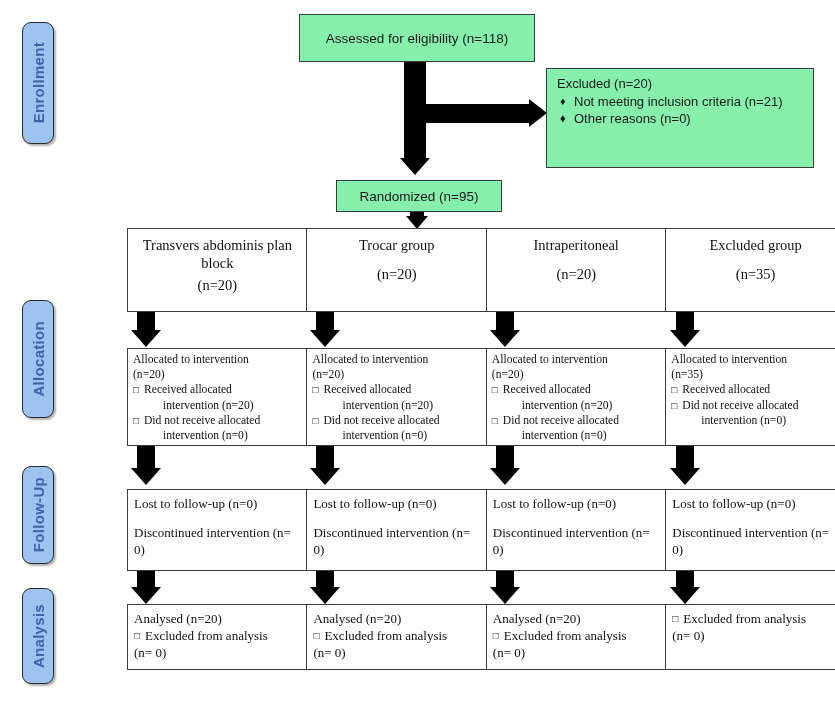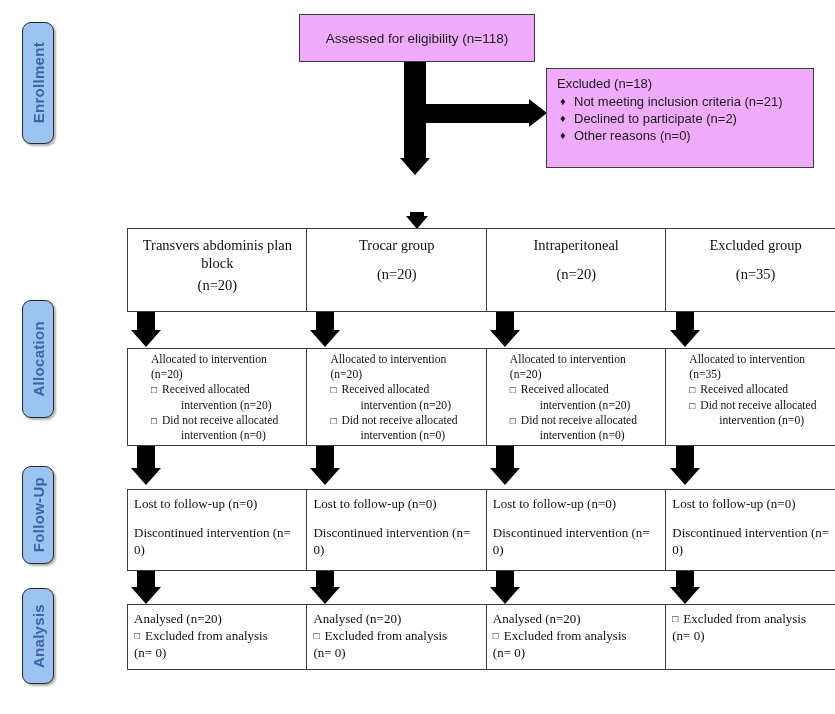--- a/index.html
+++ b/index.html
@@ -33,21 +33,21 @@
     font-weight: bold;
     font-size: 15px;
     color: #3a66a8;
     letter-spacing: 0.3px;
     white-space: nowrap;
   }
 
   
   .box {
     position: absolute;
-    background: #f0abfc;
+    background: #86efac;
     border: 1.3px solid #3b3b3b;
   }
   .box-sans {
     font-family: "Liberation Sans", sans-serif;
     font-size: 13.5px;
     color: #1a1a1a;
   }
   .box-serif {
     font-family: "Liberation Serif", serif;
     color: #101010;
@@ -102,21 +102,21 @@
     font-size: 14.5px;
     line-height: 18px;
     text-align: center;
   }
   #group-row .gname { white-space: pre-line; }
   #group-row .gn { margin-top: 11px; }
   #group-row .gname.two-line + .gn { margin-top: 4px; }
 
   
   #alloc-row { top: 348px; height: 98px; }
-  #alloc-row .cell { padding: 3px 4px 0 23px; font-size: 11.6px; line-height: 15.2px; }
+  #alloc-row .cell { padding: 3px 4px 0 5px; font-size: 11.6px; line-height: 15.2px; }
   .sq-list { list-style: none; margin: 0; padding: 0; }
   .sq-list li { position: relative; padding-left: 11px; }
   .sq-list li .sq { position: absolute; left: 0; top: 0; font-size: 10px; }
   .sq-list li .ind { display: block; padding-left: 19px; }
 
   
   #follow-row { top: 489px; height: 82px; }
   #follow-row .cell { padding: 5px 6px 0 6px; font-size: 13px; line-height: 17px; }
   #follow-row .gap { height: 12px; }
 
@@ -175,37 +175,39 @@
     <div class="arrow-shaft" style="left:404px; top:62px; width:22px; height:100px;"></div>
     <div class="arrow-head" style="left:400px; top:158px;"></div>
   </div>
 
   <div class="arrow">
     <div class="arrow-shaft" style="left:426px; top:104px; width:105px; height:19px;"></div>
     <div class="arrow-head-right" style="left:529px; top:99px;"></div>
   </div>
 
   <div class="box box-sans" id="excluded-box">
-    <div class="ex-title">Excluded (n=18)</div>
+    <div class="ex-title">Excluded (n=20)</div>
     <ul class="ex-list">
       <li>
         <span class="dia">♦</span>
         <span>Not meeting inclusion criteria (n=21)</span>
       </li>
       <li>
         <span class="dia">♦</span>
-        <span>Declined to participate (n=2)</span>
       </li>
       <li>
         <span class="dia">♦</span>
         <span>Other reasons (n=0)</span>
       </li>
     </ul>
   </div>
 
+  <div class="box box-sans center-mid" id="randomized-box">
+    <span>Randomized (n=95)</span>
+  </div>
 
   <div class="arrow">
     <div class="arrow-shaft" style="left:410px; top:212px; width:14px; height:8px;"></div>
     <div class="arrow-head-sm" style="left:406px; top:216px;"></div>
   </div>
 
   <div class="row box-serif" id="group-row">
     <div class="cell">
       <div class="gname two-line">Transvers abdominis plan
 block</div>

